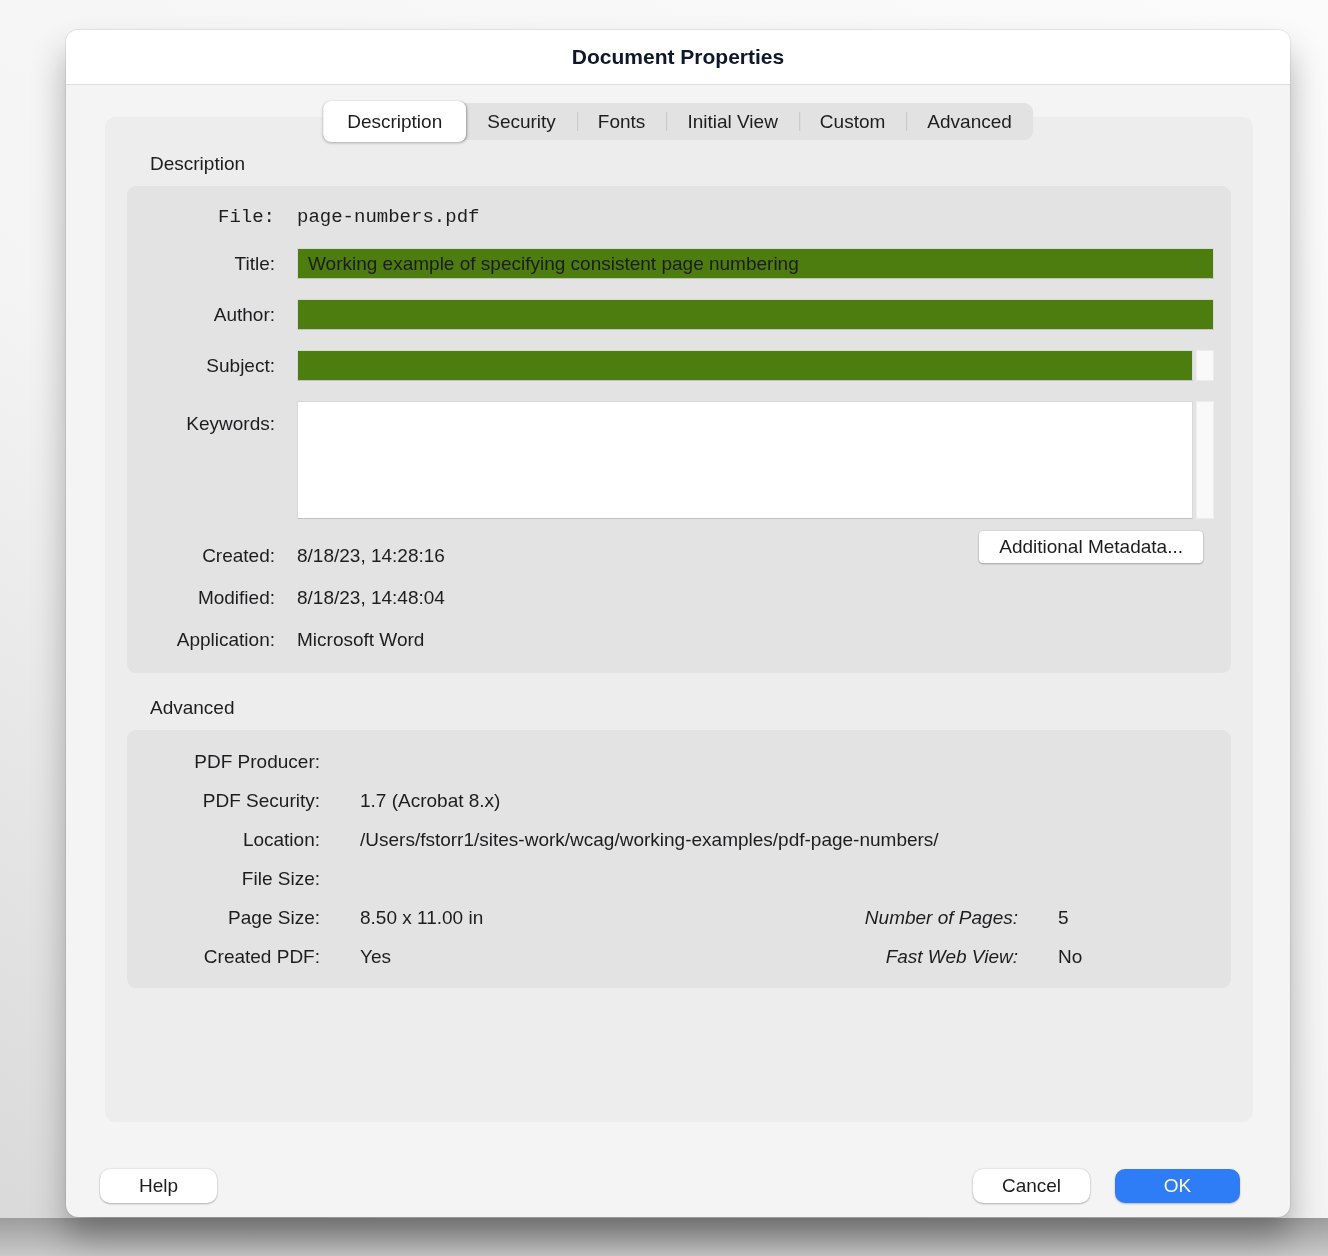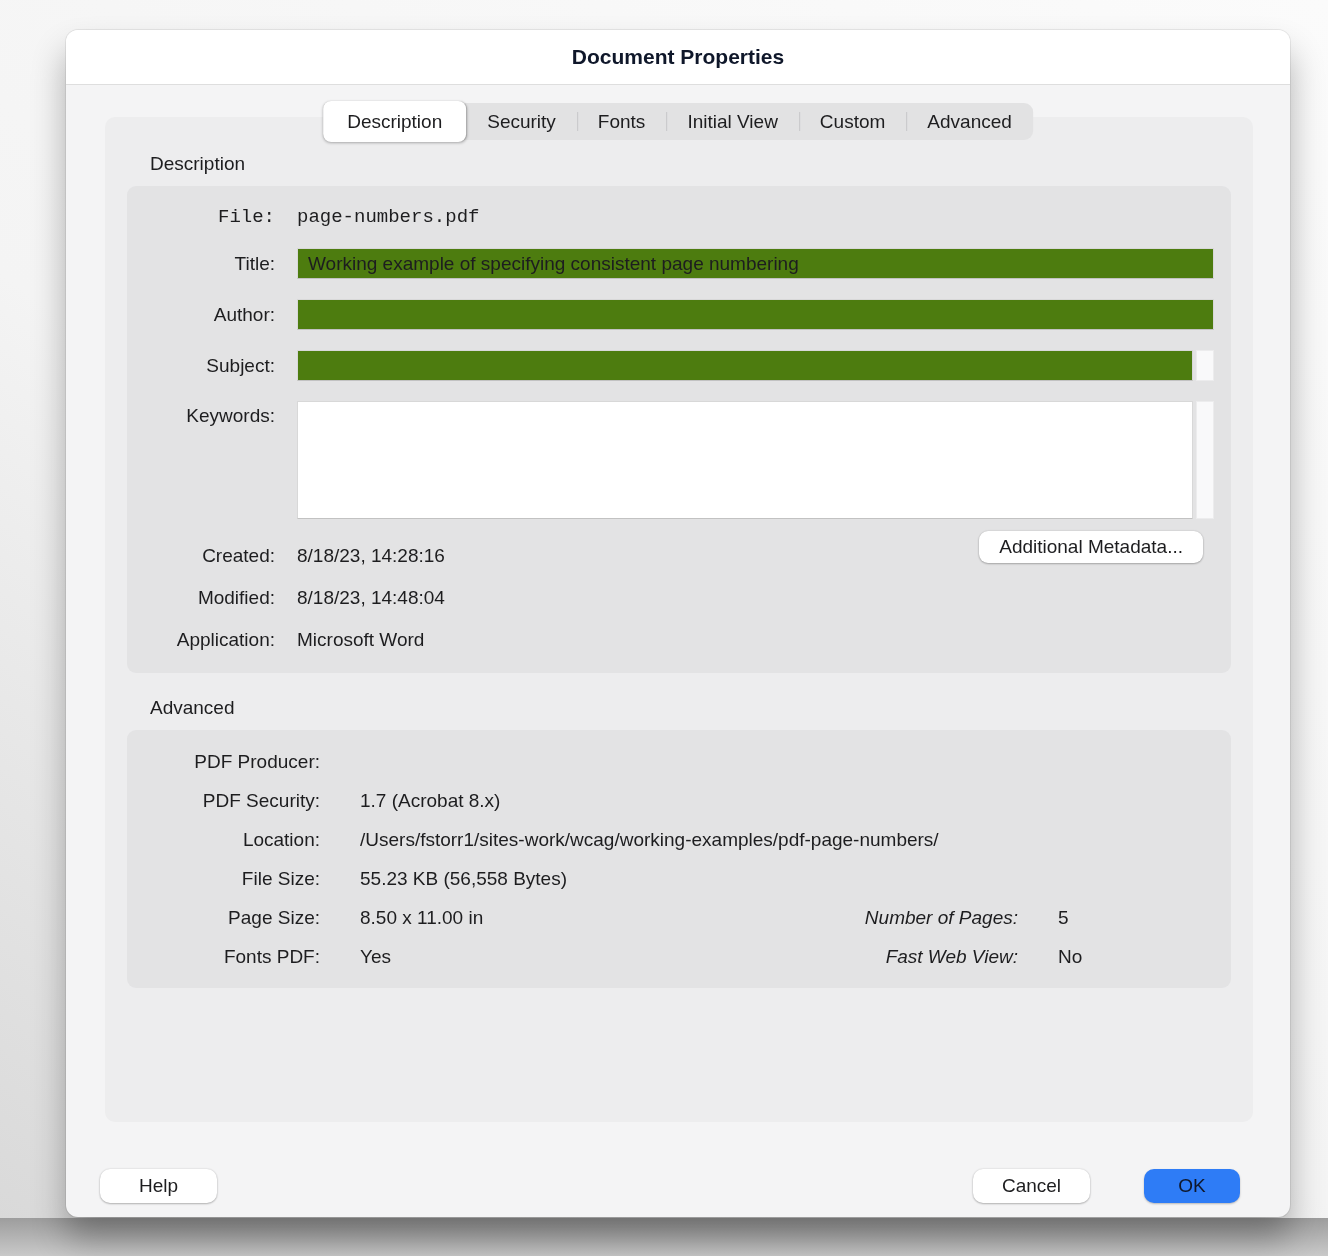--- a/index.html
+++ b/index.html
@@ -72,24 +72,24 @@
   }
   .scrollwrap { display:flex; align-items:stretch; }
   .scrollwrap .tinput, .scrollwrap .tarea { flex:1; }
   .gutter { width:18px; margin-left:3px; background:#f9f9fa; border:1px solid #ececed; }
   .tarea {
     height:118px; background:#ffffff; resize:none;
     border:1px solid #d8d8d8; border-bottom-color:#c2c2c2; border-radius:1px;
     font-family:inherit; font-size:19px; padding:4px 10px; outline:none;
   }
   .r-keywords { align-items:start; margin-bottom:21px; }
-  .r-keywords .flabel { padding-top:4px; }
+  .r-keywords .flabel { padding-top:4px;margin-top:8px; }
   .meta-btn {
     position:absolute; top:345px; right:28px; height:32px; padding:0 20px;
-    background:#ffffff; border:0; border-radius:9px;
+    background:#ffffff; border:0; border-radius:4px;
     font-family:inherit; font-size:19px; color:#1d1d1f;
     box-shadow:0 0 2px rgba(0,0,0,0.16), 0 1px 2px rgba(0,0,0,0.24);
     cursor:default;
   }
   
   .advbox { padding:12px 17px 12px 22px; }
   .arow {
     display:grid; grid-template-columns:171px 1fr auto 156px; column-gap:40px;
     align-items:center; height:39px; font-size:19px;
   }
@@ -97,21 +97,21 @@
   
   .btn {
     position:absolute; bottom:14px; height:34px; border:0; border-radius:10px;
     font-family:inherit; font-size:19px; color:#1d1d1f; background:#ffffff;
     box-shadow:0 0 2px rgba(0,0,0,0.16), 0 1px 2px rgba(0,0,0,0.24);
     cursor:default;
   }
   .btn-help { left:34px; width:117px;margin-top:22px; }
   .btn-cancel { right:200px; width:117px; }
   .btn-ok {
-    right:50px; width:96px; color:#0f172a; font-weight:500;
+    right:50px; width:125px; color:#fef9c3; font-weight:500;
     background:var(--accent,#2e7cf6);
     box-shadow:0 1px 2px rgba(0,0,0,0.25);
   }
 </style>
 </head>
 <body>
 
 <div class="desk-band"></div>
 
 <div class="dialog">
@@ -200,32 +200,31 @@
           <span></span>
       </div>
       <div class="arow">
         <span class="flabel">Location:</span>
         <span class="fvalue">/Users/fstorr1/sites-work/wcag/working-examples/pdf-page-numbers/</span>
         <span></span>
           <span></span>
       </div>
       <div class="arow">
         <span class="flabel">File Size:</span>
-        <span class="fvalue">55.23 KB (56,558 Bytes)</span>
         <span></span>
           <span></span>
       </div>
       <div class="arow">
         <span class="flabel">Page Size:</span>
         <span class="fvalue">8.50 x 11.00 in</span>
         <span class="flabel2">Number of Pages:</span>
         <span class="fvalue">5</span>
       </div>
       <div class="arow">
-        <span class="flabel">Fonts PDF:</span>
+        <span class="flabel">Created PDF:</span>
         <span class="fvalue">Yes</span>
         <span class="flabel2">Fast Web View:</span>
         <span class="fvalue">No</span>
       </div>
     </div>
 
   </div>
 
   <button class="btn btn-help">Help</button>
   <button class="btn btn-cancel">Cancel</button>

